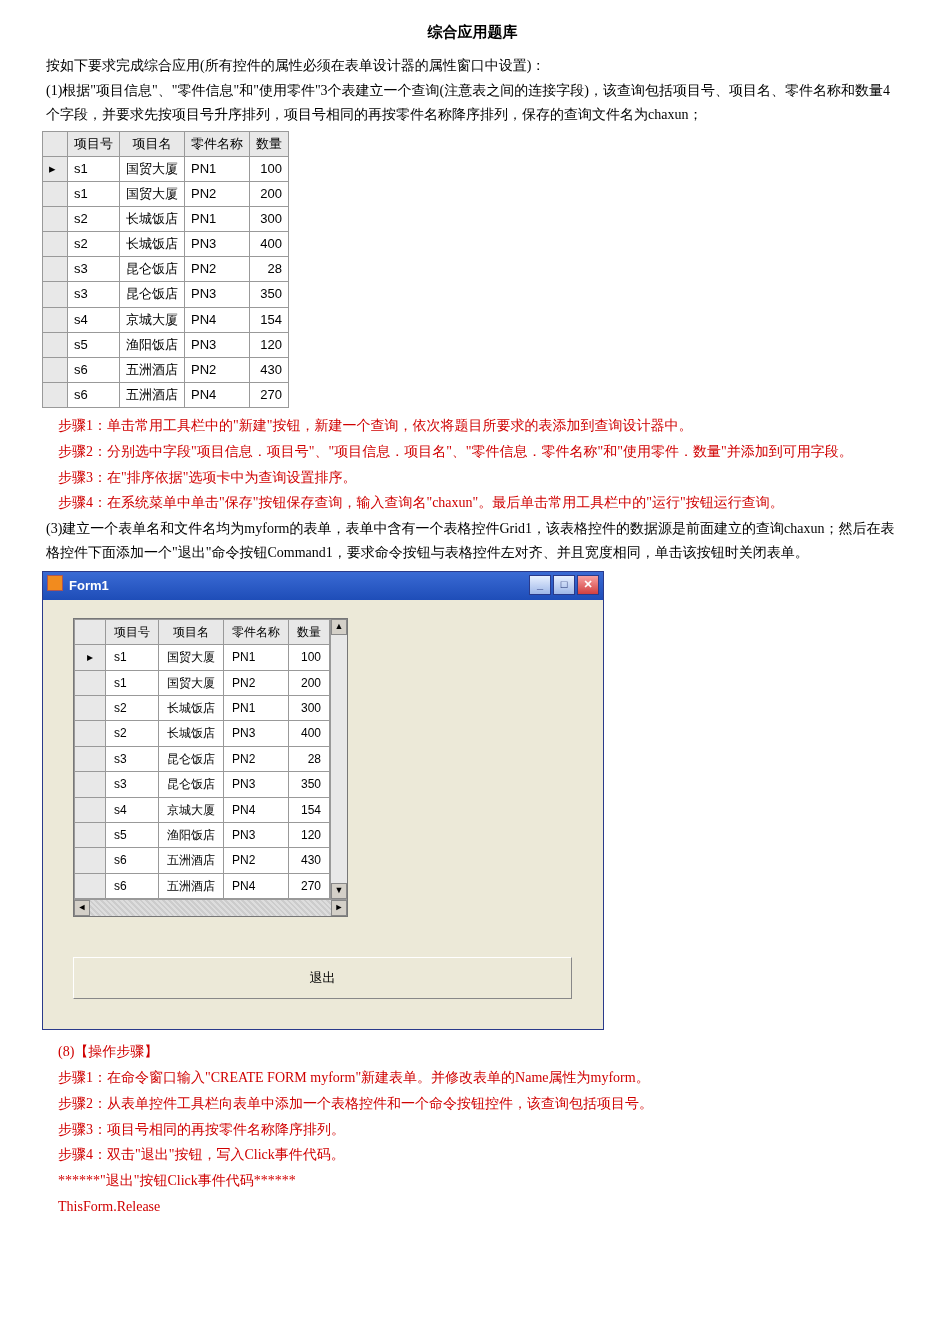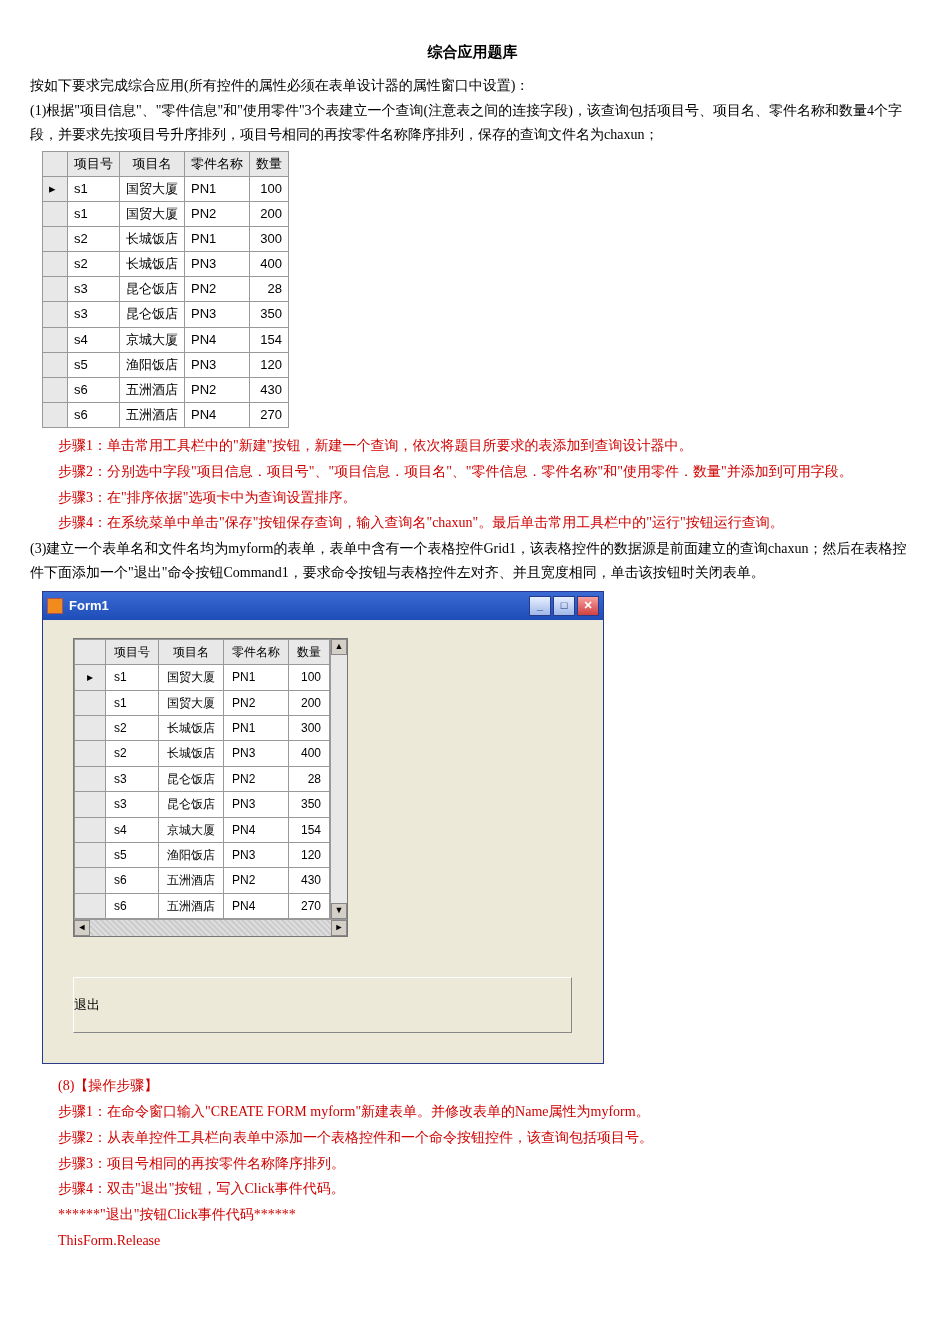--- a/index.html
+++ b/index.html
@@ -11,23 +11,22 @@
     color: #000;
     background: #fff;
     width: 945px;
     box-sizing: border-box;
   }
   .title {
     text-align: center;
     font-weight: bold;
     font-size: 15px;
     margin-bottom: 8px;
-    margin-top: 20px;
-  }
-  p { margin: 2px 0; }
+  }
+  p { margin: 2px 16px; }
   .red { color: #d00000; }
   .indent1 { margin-left: 2em; }
 
   
   .dbtable {
     border-collapse: collapse;
     margin: 4px 0 6px 12px;
     font-family: "SimSun", sans-serif;
     font-size: 13px;
     background: #fff;
@@ -52,21 +51,21 @@
   .formwin {
     width: 560px;
     margin: 6px 0 10px 12px;
     border: 1px solid #2a3a8a;
     background: #ece9d8;
     font-family: Tahoma, "SimSun", sans-serif;
     font-size: 12px;
   }
   .titlebar {
     display: flex;
-    align-items: center;
+    align-items: flex-start;
     background: linear-gradient(to bottom, #3a6ad4, #1e4db8);
     color: #fff;
     padding: 3px 4px;
     font-weight: bold;
     font-size: 13px;
   }
   .titlebar .foxicon {
     width: 14px; height: 14px;
     background: #f28b1e;
     margin-right: 6px;
@@ -147,22 +146,22 @@
   }
   .hscroll .track {
     flex: 1;
     background: repeating-linear-gradient(45deg,#ddd,#ddd 2px,#ccc 2px,#ccc 4px);
   }
 
   .exitbtn {
     display: block;
     width: 497px;
     margin-top: 40px;
-    padding: 16px 0;
-    text-align: left;
+    padding: 9px 0;
+    text-align: center;
     background: #ece9d8;
     border: 1px solid #888;
     border-top-color: #fff;
     border-left-color: #fff;
     font-size: 13px;
   }
 </style>
 </head>
 <body>
 

